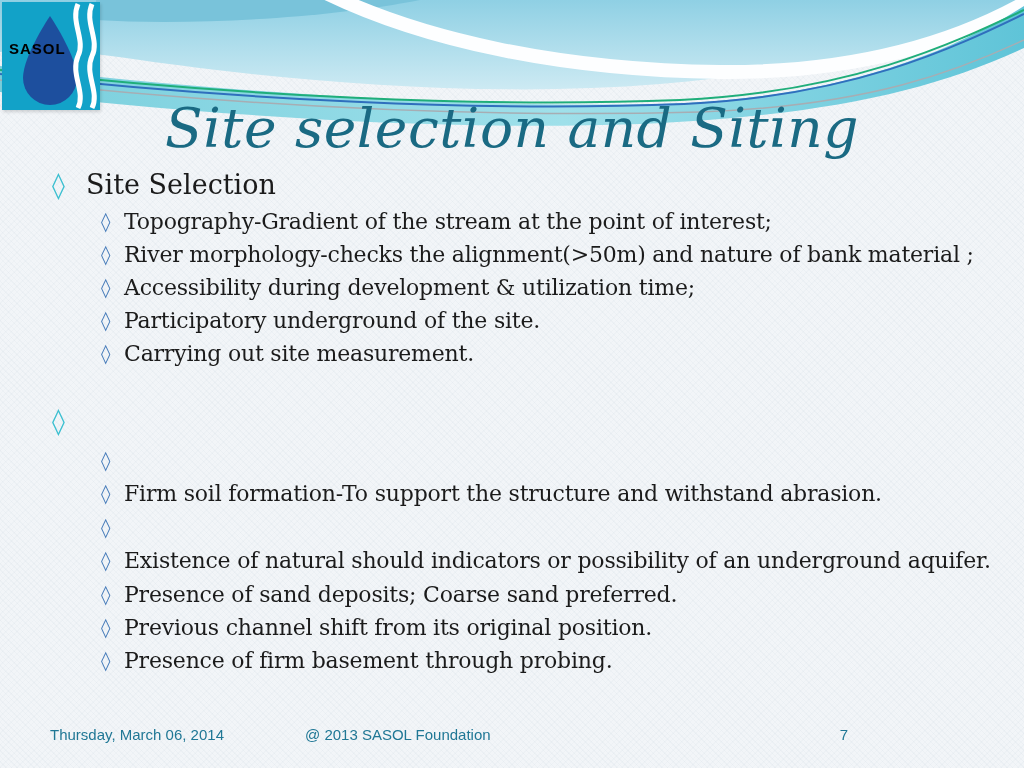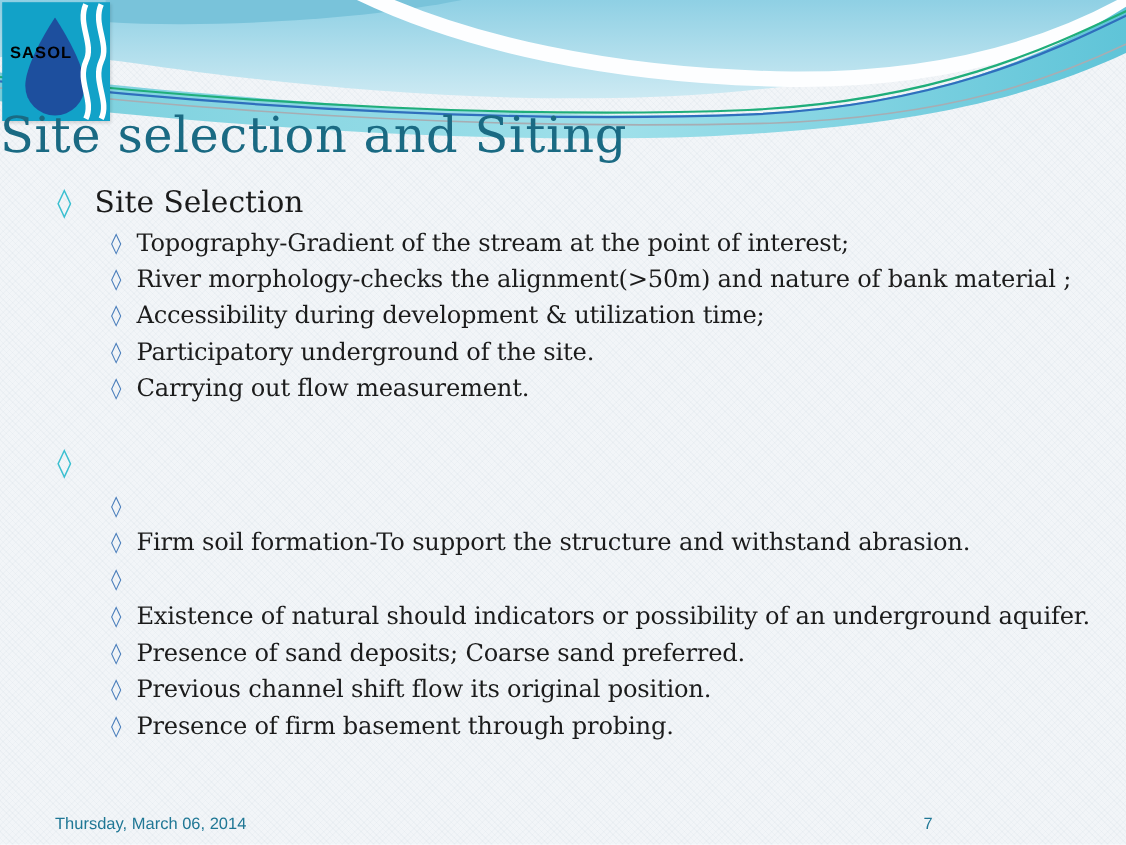--- a/index.html
+++ b/index.html
@@ -21,24 +21,25 @@
   }
   .logo svg{position:absolute;top:0;left:0;}
   .logo-text{
     position:absolute;top:38px;left:7px;
     color:#000000;
     font-family:"Liberation Sans",sans-serif;
     font-weight:bold;font-size:15px;letter-spacing:1px;
   }
   .title{
     position:absolute;top:96px;left:0;width:100%;
-    text-align:left;
-    font-size:45px;
+    text-align:center;
+    font-size:55px;
     color:#1a6a83;
     letter-spacing:0.5px;
+    font-style:italic;
   }
   .content{position:absolute;top:165px;left:0;width:1000px;color:#1b1b1b;}
   .section-heading{
     display:flex;align-items:center;
     padding-left:52px;
     font-size:27px;line-height:40px;
   }
   .section-heading .bullet{
     width:34px;font-size:26px;color:#3bbfd0;
     font-family:"DejaVu Sans",sans-serif;
@@ -52,21 +53,21 @@
   }
   .section2 .sub-item{line-height:33.4px;}
   .sub-item .bullet{
     width:23px;font-size:19px;color:#4a7ebb;
     font-family:"DejaVu Sans",sans-serif;
     letter-spacing:0;
   }
   .footer{
     position:absolute;top:726px;left:0;width:876px;height:24px;
     font-family:"Liberation Sans",sans-serif;
-    font-size:15px;color:#1f7795;margin-top:15px;
+    font-size:15px;color:#1f7795;
   }
   .footer-date{position:absolute;left:50px;top:0;}
   .footer-copy{position:absolute;left:305px;top:0;}
   .footer-page{position:absolute;right:28px;top:0;}
 </style>
 </head>
 <body>
 
 <div class="slide">
 
@@ -125,21 +126,21 @@
       <div class="sub-item">
         <span class="bullet">◊</span>
         <span>Accessibility during development &amp; utilization time;</span>
       </div>
       <div class="sub-item">
         <span class="bullet">◊</span>
         <span>Participatory underground of the site.</span>
       </div>
       <div class="sub-item">
         <span class="bullet">◊</span>
-        <span>Carrying out flow measurement.</span>
+        <span>Carrying out site measurement.</span>
       </div>
     </div>
 
     <div class="section section2">
       <div class="section-heading">
         <span class="bullet">◊</span>
       </div>
       <div class="sub-item">
         <span class="bullet">◊</span>
       </div>
@@ -153,28 +154,29 @@
       <div class="sub-item">
         <span class="bullet">◊</span>
         <span>Existence of natural should indicators or possibility of an underground aquifer.</span>
       </div>
       <div class="sub-item">
         <span class="bullet">◊</span>
         <span>Presence of sand deposits; Coarse sand preferred.</span>
       </div>
       <div class="sub-item">
         <span class="bullet">◊</span>
-        <span>Previous channel shift flow its original position.</span>
+        <span>Previous channel shift from its original position.</span>
       </div>
       <div class="sub-item">
         <span class="bullet">◊</span>
         <span>Presence of firm basement through probing.</span>
       </div>
     </div>
 
   </div>
 
   <div class="footer">
     <span class="footer-date">Thursday, March 06, 2014</span>
+    <span class="footer-copy">@ 2013 SASOL Foundation</span>
     <span class="footer-page">7</span>
   </div>
 
 </div>
 
 </body></html>

